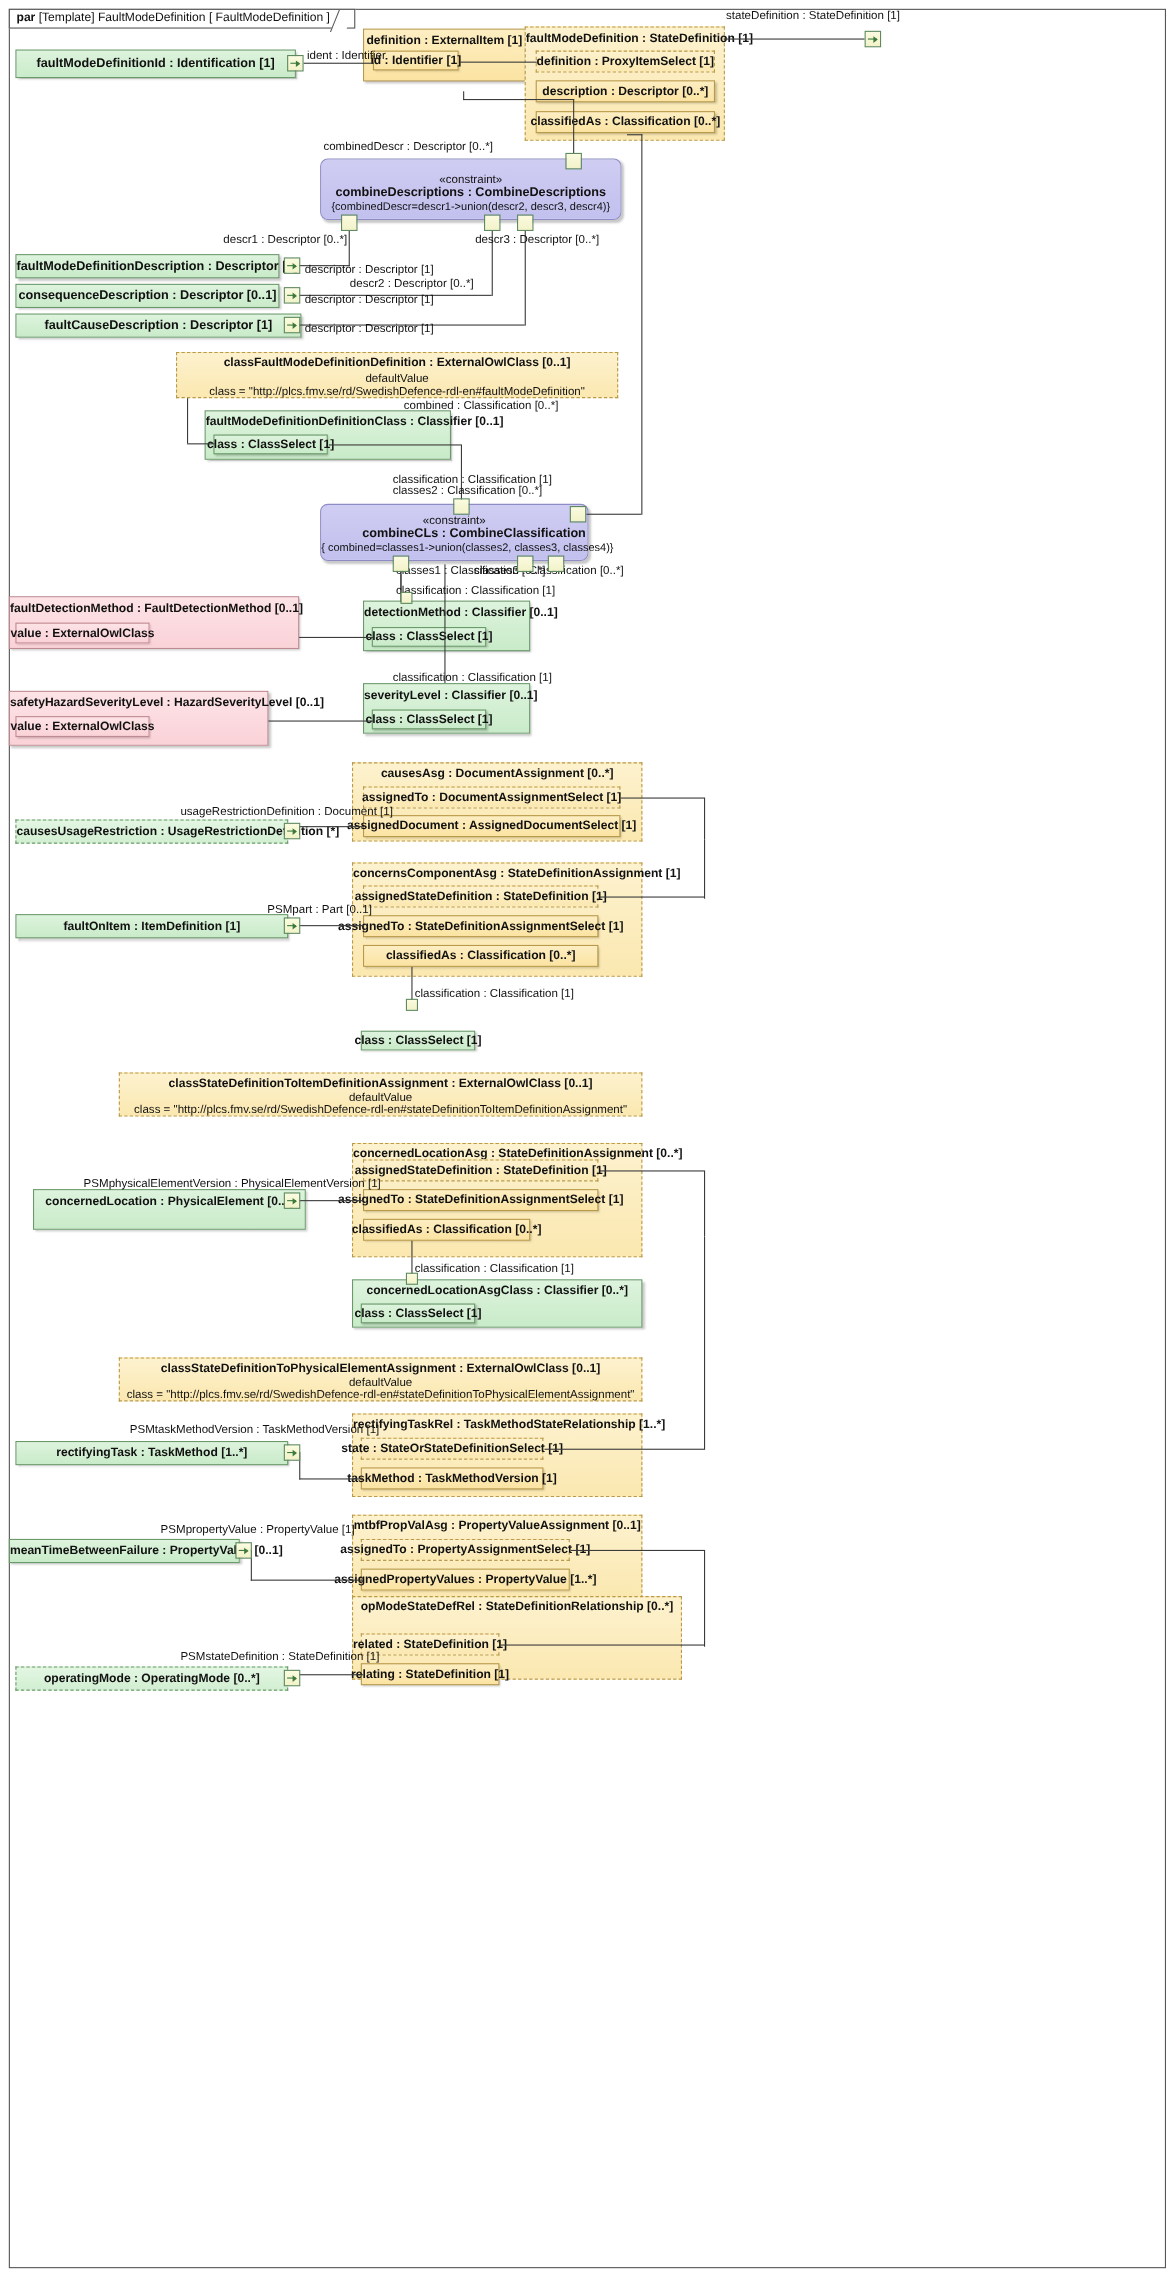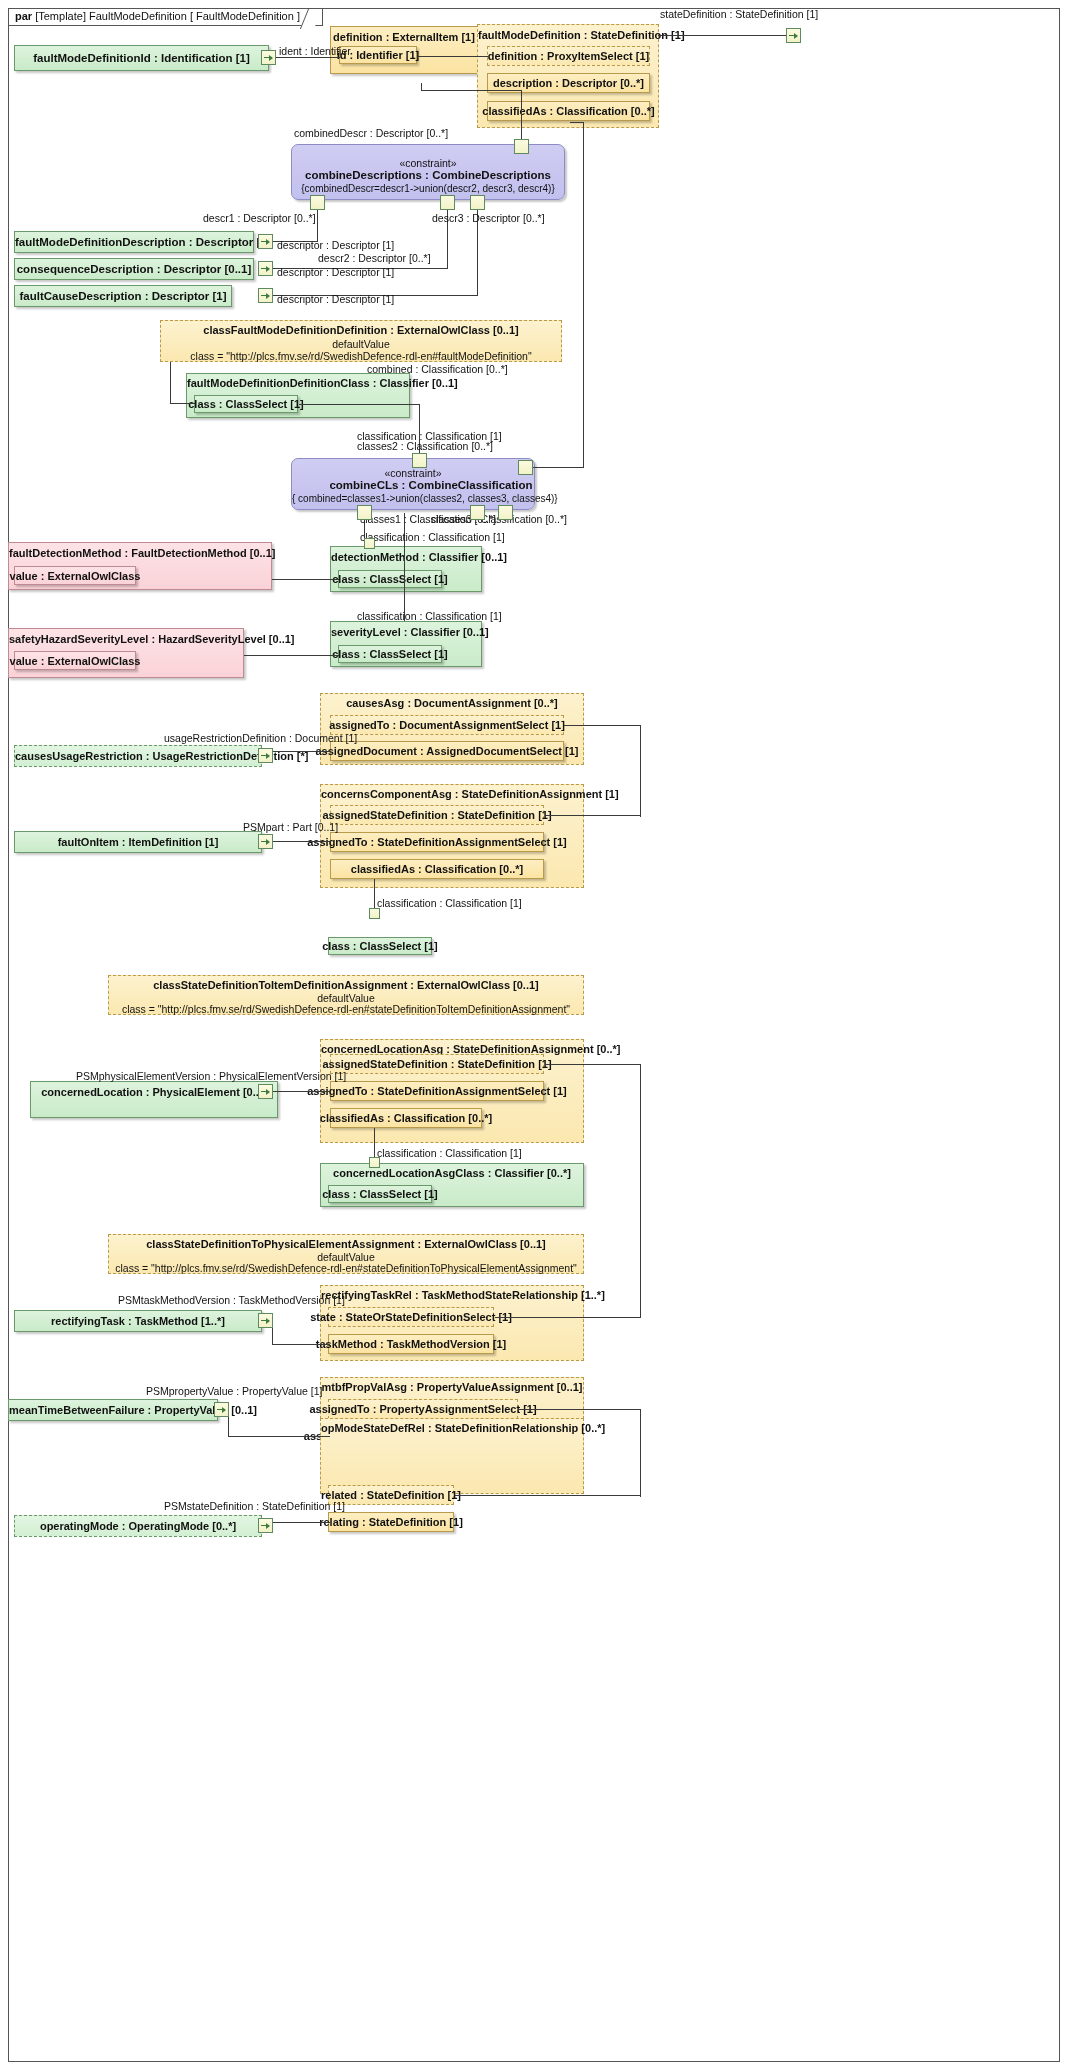--- a/index.html
+++ b/index.html
@@ -130,21 +130,21 @@
   </div>
   <div class="port arrow" style="left:258px;top:234px;"></div>
   <div class="elbl" style="left:277px;top:239px;">descriptor : Descriptor [1]</div>
 
   <div class="box green" style="left:14px;top:258px;width:240px;height:22px;">
     <div class="boxlbl" style="top:4px;">consequenceDescription : Descriptor [0..1]</div>
   </div>
   <div class="port arrow" style="left:258px;top:261px;"></div>
   <div class="elbl" style="left:277px;top:266px;">descriptor : Descriptor [1]</div>
 
-  <div class="box green" style="left:14px;top:285px;width:218px;height:22px;padding-left:26px;">
+  <div class="box green" style="left:14px;top:285px;width:260px;height:22px;padding-left:26px;">
     <div class="boxlbl" style="top:4px;">faultCauseDescription : Descriptor [1]</div>
   </div>
   <div class="port arrow" style="left:258px;top:288px;"></div>
   <div class="elbl" style="left:277px;top:293px;">descriptor : Descriptor [1]</div>
 
   <div class="ln lnh" style="left:272px;top:241px;width:46px;"></div>
   <div class="ln lnv" style="left:317px;top:210px;height:32px;"></div>
   <div class="ln lnh" style="left:272px;top:268px;width:175px;"></div>
   <div class="ln lnv" style="left:447px;top:210px;height:59px;"></div>
   <div class="ln lnh" style="left:272px;top:295px;width:205px;"></div>
@@ -313,21 +313,21 @@
   <div class="elbl" style="left:146px;top:1385px;">PSMpropertyValue : PropertyValue [1]</div>
   <div class="box green" style="left:8px;top:1399px;width:210px;height:22px;">
     <div class="boxlbl" style="top:4px;font-size:11px;">meanTimeBetweenFailure : PropertyValue [0..1]</div>
   </div>
   <div class="port arrow" style="left:214px;top:1402px;"></div>
   <div class="ln lnh" style="left:228px;top:1436px;width:102px;"></div>
   <div class="ln lnv" style="left:228px;top:1409px;height:28px;"></div>
   <div class="ln lnh" style="left:519px;top:1409px;width:121px;"></div>
   <div class="ln lnv" style="left:640px;top:1409px;height:82px;"></div>
 
-  <div class="box orangedash" style="left:320px;top:1418px;width:264px;height:76px;padding-left:16px;">
+  <div class="box orangedash" style="left:320px;top:1451px;width:300px;height:76px;padding-left:16px;">
     <div class="boxlbl" style="top:3px;font-size:11px;">opModeStateDefRel : StateDefinitionRelationship [0..*]</div>
   </div>
   <div class="prop dash" style="left:328px;top:1485px;width:126px;height:20px;">related : StateDefinition [1]</div>
   <div class="prop" style="left:328px;top:1512px;width:126px;height:20px;">relating : StateDefinition [1]</div>
 
   <div class="elbl" style="left:164px;top:1500px;">PSMstateDefinition : StateDefinition [1]</div>
   <div class="box greendash" style="left:14px;top:1515px;width:248px;height:22px;">
     <div class="boxlbl" style="top:4px;font-size:11px;">operatingMode : OperatingMode [0..*]</div>
   </div>
   <div class="port arrow" style="left:258px;top:1518px;"></div>

